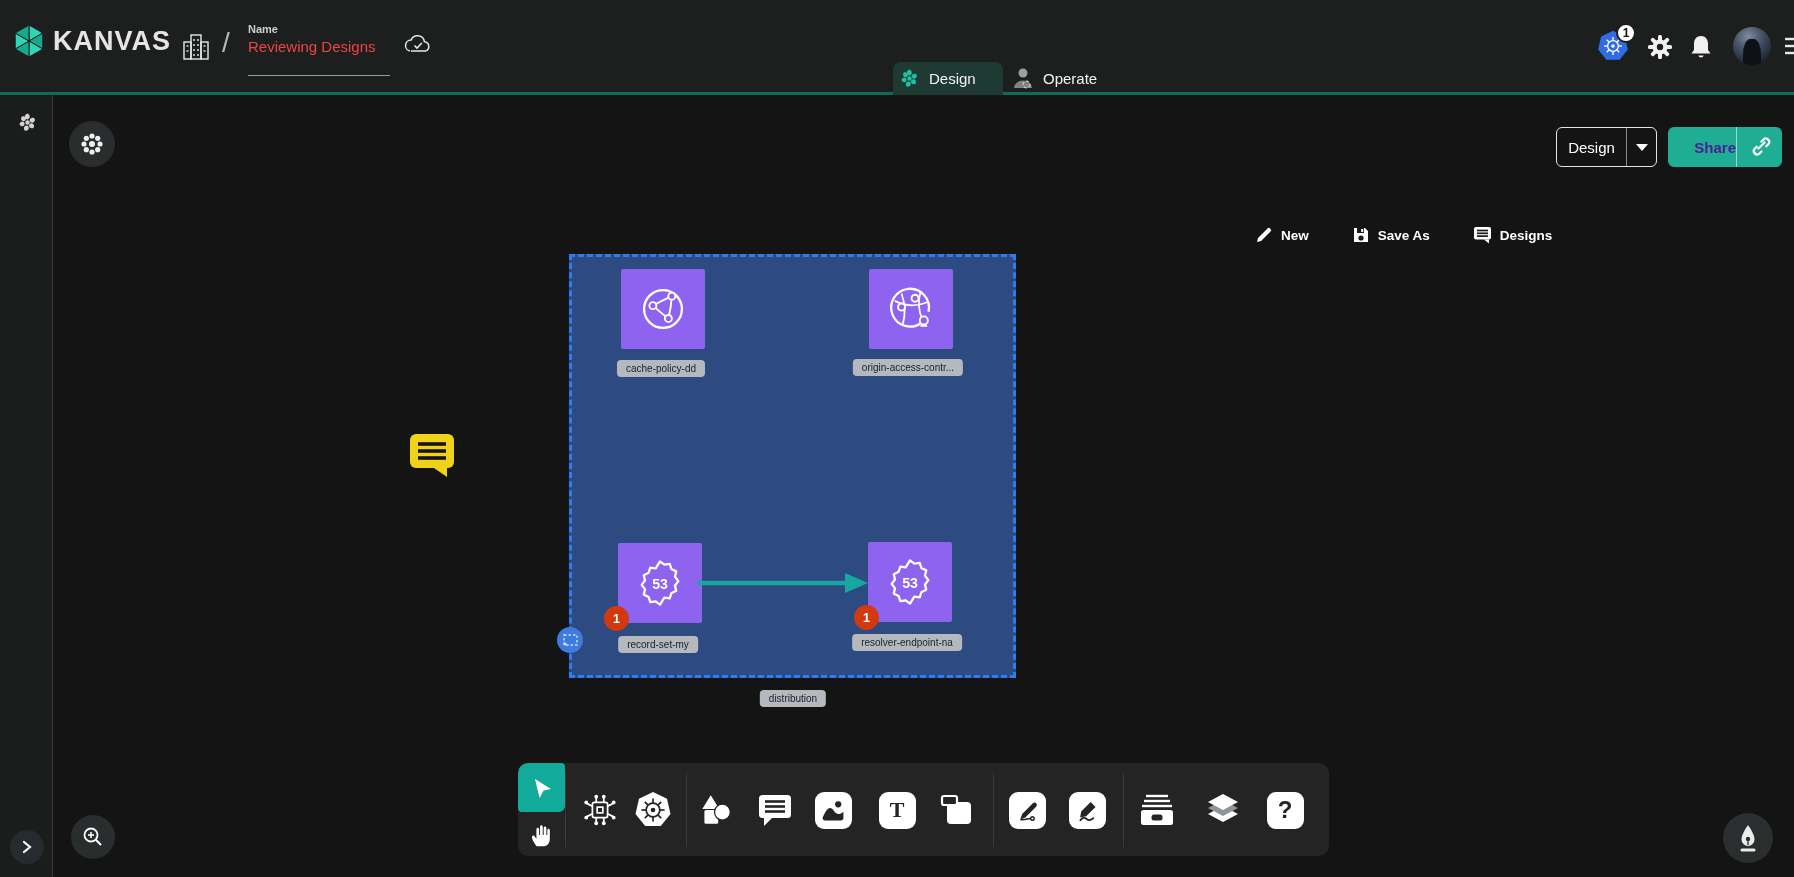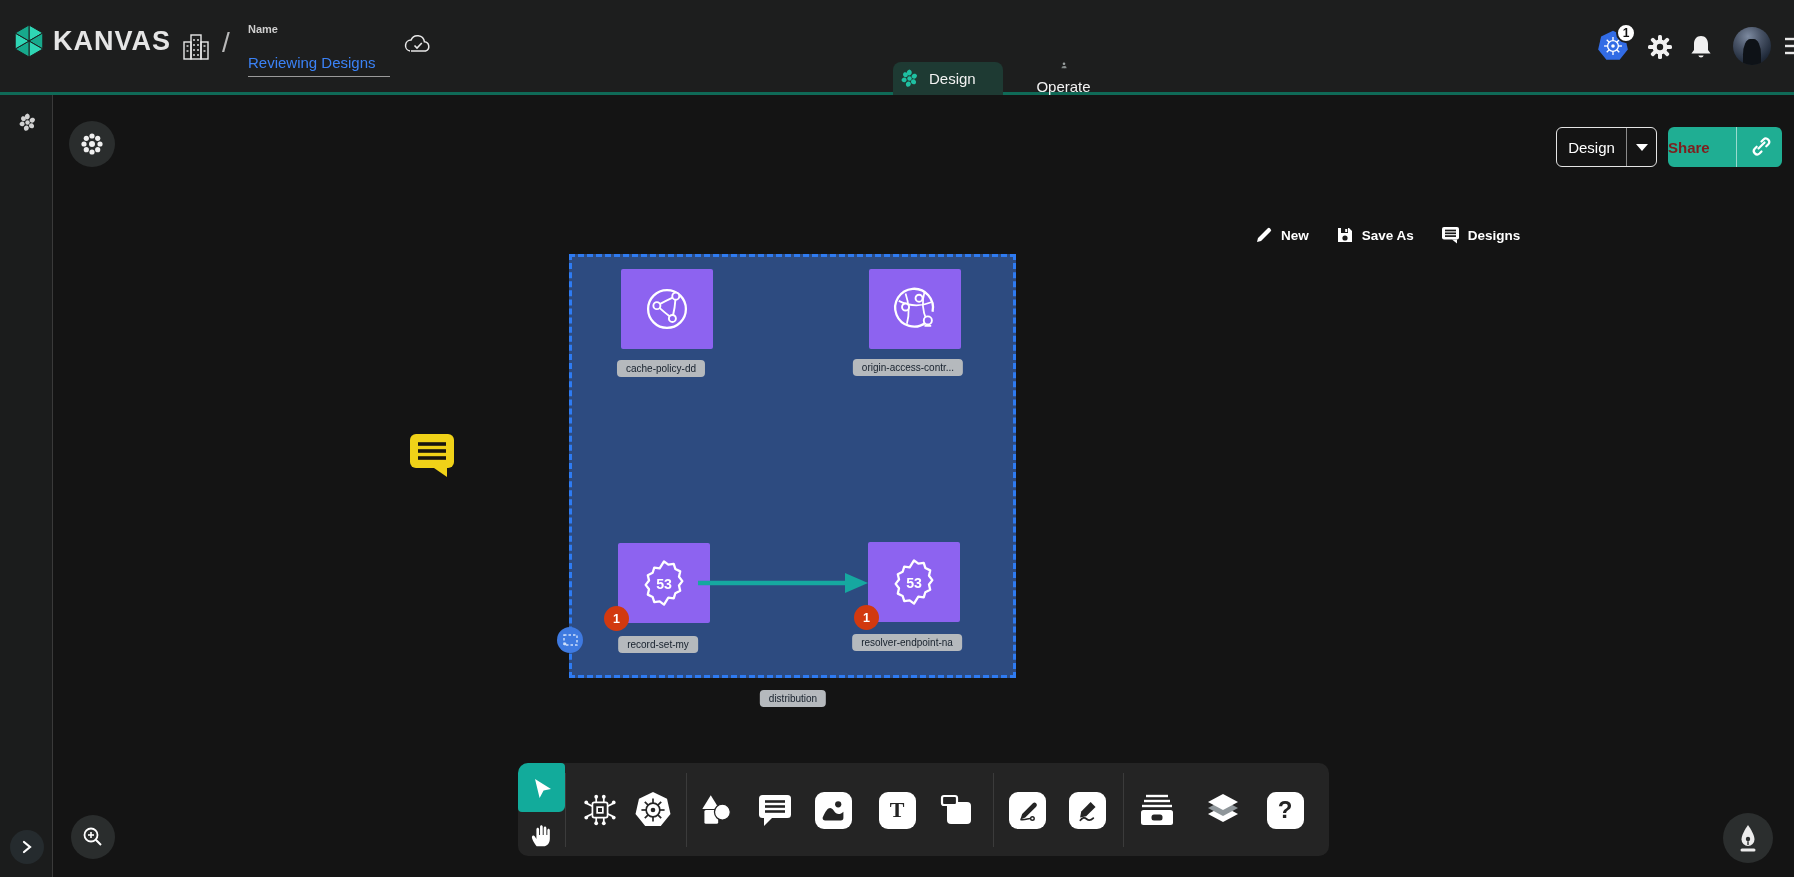--- a/index.html
+++ b/index.html
@@ -7,22 +7,22 @@
               font-family:"Liberation Sans", sans-serif; }
   .abs { position:absolute; }
 
   
   #header { position:absolute; left:0; top:0; width:1794px; height:95px;
             background:#1d1e1e; border-bottom:3px solid #0f6a57; z-index:30; }
   .brand-text { font-size:27px; font-weight:bold; color:#e5e5e5; letter-spacing:1px; }
   .slash { font-size:28px; color:#b9b9b9; font-weight:300; }
   .name-label { font-size:11px; color:#cfcfcf; font-weight:bold; }
   .name-input { background:transparent; border:none; border-bottom:1px solid #9a9a9a;
-                color:#3b82f6; font-size:15px; width:142px; padding:3px 0 5px 0; outline:none;
-                font-family:"Liberation Sans", sans-serif;margin-top:16px; }
+                color:#ef4444; font-size:15px; width:142px; padding:3px 0 20px 0; outline:none;
+                font-family:"Liberation Sans", sans-serif; }
   .tab { position:absolute; top:62px; height:33px; display:flex; align-items:center;
          gap:9px; padding:0 6px; cursor:pointer; }
   .tab-active { background:#1e3a33; border-radius:8px 8px 0 0; }
   .tab-label { font-size:15px; color:#f2f2f2; }
   .hdr-count-badge { position:absolute; left:20px; top:-6px; width:20px; height:20px;
         background:#fff; border:2px solid #1d1e1e; border-radius:50%; color:#111;
         font-size:12px; font-weight:bold; display:flex; align-items:center; justify-content:center; }
   .avatar { width:38px; height:38px; border-radius:50%;
         background: radial-gradient(circle at 40% 25%, #7d8aa0 0%, #4a5568 35%, #232d3d 70%, #0d1219 100%); overflow:hidden; }
   .avatar::after { content:""; position:absolute; left:10px; top:12px; width:18px; height:26px;
@@ -32,40 +32,40 @@
   #sidebar { position:absolute; left:0; top:95px; width:53px; height:782px;
              background:#1b1c1c; border-right:1px solid #3a3a3a; z-index:20; }
 
   
   #canvas { position:absolute; left:53px; top:95px; width:1741px; height:782px; background:#141414; }
 
   .circle-btn { border-radius:50%; background:#2a2d2d; display:flex; align-items:center;
                 justify-content:center; cursor:pointer; }
 
   
-  #action-row { position:absolute; left:1202px; top:131px; display:flex; gap:27px; align-items:center; }
+  #action-row { position:absolute; left:1202px; top:131px; display:flex; gap:43px; align-items:center; }
   .act-btn { display:flex; align-items:center; gap:8px; cursor:pointer; }
   .act-label { color:#fff; font-size:13.5px; font-weight:600; }
   .actions-btn { position:absolute; left:1503px; top:32px; width:101px; height:40px;
         border:1px solid #e4e4e4; border-radius:6px; display:flex; align-items:center; color:#fff; cursor:pointer; }
   .actions-text { flex:1; text-align:center; font-size:15px; }
   .actions-caret { width:30px; height:100%; border-left:1px solid #8b8b8b;
         display:flex; align-items:center; justify-content:center; }
   .caret-down { width:0; height:0; border-left:6px solid transparent; border-right:6px solid transparent;
         border-top:7px solid #fff; }
   .share-btn { position:absolute; left:1615px; top:32px; width:114px; height:40px; background:#1fae93;
         border-radius:6px; display:flex; align-items:center; cursor:pointer; }
-  .share-text { flex:1; text-align:left; color:#7f1d1d; font-size:15px; font-weight:bold; }
+  .share-text { flex:1; text-align:right; color:#4c1d95; font-size:15px; font-weight:bold; }
   .share-link-seg { width:46px; height:100%; border-left:1px solid rgba(255,255,255,0.55);
         display:flex; align-items:center; justify-content:center; }
 
   
   #group-rect { position:absolute; left:516px; top:159px; width:447px; height:424px;
         background:#2d4b80; border:3px dashed #2e7bf2; }
-  .node-tile { position:absolute; width:92px; height:80px; background:#8d63f0; border-radius:2px;
+  .node-tile { position:absolute; width:84px; height:80px; background:#8d63f0; border-radius:2px;
         display:flex; align-items:center; justify-content:center; cursor:pointer; }
   .node-label { position:absolute; transform:translateX(-50%); background:#b5b9bd; color:#16202c;
         font-size:10px; padding:3px 9px; border-radius:4px; white-space:nowrap; cursor:pointer; }
   .err-badge { position:absolute; width:25px; height:25px; background:#d2390f; border-radius:50%;
         color:#fff; font-size:12.5px; font-weight:bold; display:flex; align-items:center;
         justify-content:center; z-index:5; }
   #group-handle { position:absolute; left:504px; top:532px; width:26px; height:26px; background:#3f7ae0;
         border-radius:50%; display:flex; align-items:center; justify-content:center; cursor:pointer; z-index:6; }
 
   
@@ -142,21 +142,21 @@
         <path d="M16.5 15.8 C14.2 17.2 11.8 15.6 12 13.3 C12.2 11.5 14.3 10.6 15.8 11.7 C17.3 12.8 17.4 14.6 16.5 15.8 Z"></path>
         <path d="M7.8 18.5 C6 16.5 7 13.8 9.2 13.5 C11 13.3 12.3 15 11.7 16.8 C11.1 18.5 9.3 19.2 7.8 18.5 Z"></path>
         <path d="M2.5 12 C3 9.5 5.8 8.8 7.2 10.5 C8.3 11.9 7.4 14 5.6 14.2 C3.8 14.4 2.7 13.3 2.5 12 Z"></path>
         <path d="M5 4.5 C7.2 3.5 9.3 5.3 8.8 7.4 C8.4 9.1 6.2 9.7 4.9 8.5 C3.6 7.2 3.9 5.5 5 4.5 Z"></path>
         <circle cx="10.5" cy="10.5" r="2.2"></circle>
       </g>
     </svg>
     <span class="tab-label">Design</span>
   </div>
 
-  <div class="tab" style="left:1006px; width:115px;flex-direction:column;">
+  <div class="tab" style="left:1006px; width:115px;">
     <svg width="22" height="24" viewBox="0 0 22 24">
       <circle cx="11" cy="6" r="4.5" fill="#9aa0a0"></circle>
       <path d="M2 21 a9 7.5 0 0 1 18 0 Z" fill="#7e8484"></path>
       <circle cx="14.5" cy="17.5" r="3.4" fill="none" stroke="#c9c9c9" stroke-width="1.2" stroke-dasharray="3 2"></circle>
     </svg>
     <span class="tab-label">Operate</span>
   </div>
 
   <div class="abs" style="left:1596px; top:29px;">
     <svg width="34" height="34" viewBox="0 0 38 38">

